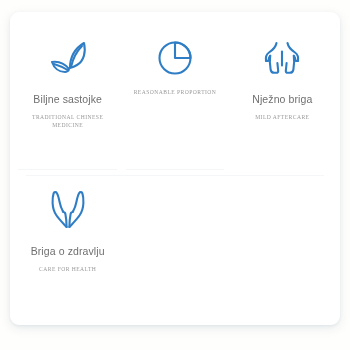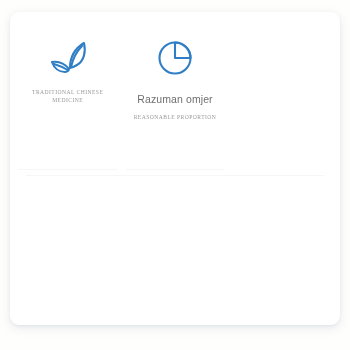--- a/index.html
+++ b/index.html
@@ -123,32 +123,57 @@
 
     <div class="cell row-top">
       <div class="icon-wrap">
         <svg width="44" height="40" viewBox="0 0 44 40" fill="none" stroke="#2f7ec5" stroke-width="2.1" stroke-linecap="round" stroke-linejoin="round">
           <path d="M24 30 C24 20 28 11 38 5 C40 14 38 23 31 27 C28.5 28.6 26 29.5 24 30 Z"></path>
           <path d="M36 8 C31 13 27 20 25 29"></path>
           <path d="M23 31 C19 26 13 23 6 24 C8 30 13 34 19 34 C21 34 22.4 32.6 23 31 Z"></path>
           <path d="M8 26 C13 27.5 18 29.5 22.5 32.5"></path>
         </svg>
       </div>
+      <div class="title">Biljne sastojke</div>
       <div class="subtitle">TRADITIONAL CHINESE MEDICINE</div>
     </div>
 
 
     <div class="cell row-top">
       <div class="icon-wrap">
         <svg width="38" height="38" viewBox="0 0 38 38" fill="none" stroke="#2f7ec5" stroke-width="2.1" stroke-linecap="round" stroke-linejoin="round">
           <circle cx="19" cy="19" r="15.5"></circle>
           <path d="M19 19 L19 3.5 A15.5 15.5 0 0 1 34.5 19 Z"></path>
         </svg>
       </div>
-      <div class="title">Razuman omjer</div>
       <div class="subtitle">REASONABLE PROPORTION</div>
     </div>
 
+    <div class="cell">
+      <div class="icon-wrap">
+        <svg width="38" height="36" viewBox="0 0 38 36" fill="none" stroke="#2f7ec5" stroke-width="2.1" stroke-linecap="round" stroke-linejoin="round">
+          <path d="M13.5 3 C12.6 8 9 10.5 6 12.5 C3.2 14.4 2.5 17.5 3 21 L5.2 21 C5.4 18.6 6 17 7.2 15.8"></path>
+          <path d="M24.5 3 C25.4 8 29 10.5 32 12.5 C34.8 14.4 35.5 17.5 35 21 L32.8 21 C32.6 18.6 32 17 30.8 15.8"></path>
+          <path d="M7.2 15.8 C6.6 19.5 6.8 24.5 7.6 29.5 C7.9 31.5 9.4 32.8 11.2 32.8 L13.5 32.8 C14.6 32.8 15.3 31.9 15.2 30.9 L14.4 23"></path>
+          <path d="M30.8 15.8 C31.4 19.5 31.2 24.5 30.4 29.5 C30.1 31.5 28.6 32.8 26.8 32.8 L24.5 32.8 C23.4 32.8 22.7 31.9 22.8 30.9 L23.6 23"></path>
+          <path d="M19 11.5 L19 25.5"></path>
+        </svg>
+      </div>
+      <div class="title">Nježno briga</div>
+      <div class="subtitle">MILD AFTERCARE</div>
+    </div>
 
 
+    <div class="cell">
+      <div class="icon-wrap">
+        <svg width="38" height="40" viewBox="0 0 38 40" fill="none" stroke="#2f7ec5" stroke-width="2.1" stroke-linecap="round" stroke-linejoin="round">
+          <path d="M17.6 37 C14.4 33.5 10.2 29.5 7.2 25 C5 21.7 3.8 17.6 3.6 13 C3.5 9 3.9 5.5 4.6 3.4 C5.1 1.9 7 1.7 7.8 3 C8.8 4.7 9.8 8 10.6 12 C11.3 15.5 12.4 18.6 13.9 21.2"></path>
+          <path d="M17.6 37 C17.6 33 17.2 28 16.4 24 C16.2 22.9 15.2 22 14.1 22 L13.9 21.2"></path>
+          <path d="M20.4 37 C23.6 33.5 27.8 29.5 30.8 25 C33 21.7 34.2 17.6 34.4 13 C34.5 9 34.1 5.5 33.4 3.4 C32.9 1.9 31 1.7 30.2 3 C29.2 4.7 28.2 8 27.4 12 C26.7 15.5 25.6 18.6 24.1 21.2"></path>
+          <path d="M20.4 37 C20.4 33 20.8 28 21.6 24 C21.8 22.9 22.8 22 23.9 22 L24.1 21.2"></path>
+        </svg>
+      </div>
+      <div class="title">Briga o zdravlju</div>
+      <div class="subtitle">CARE FOR HEALTH</div>
+    </div>
 
   </div>
 </div>
 
 </body></html>

